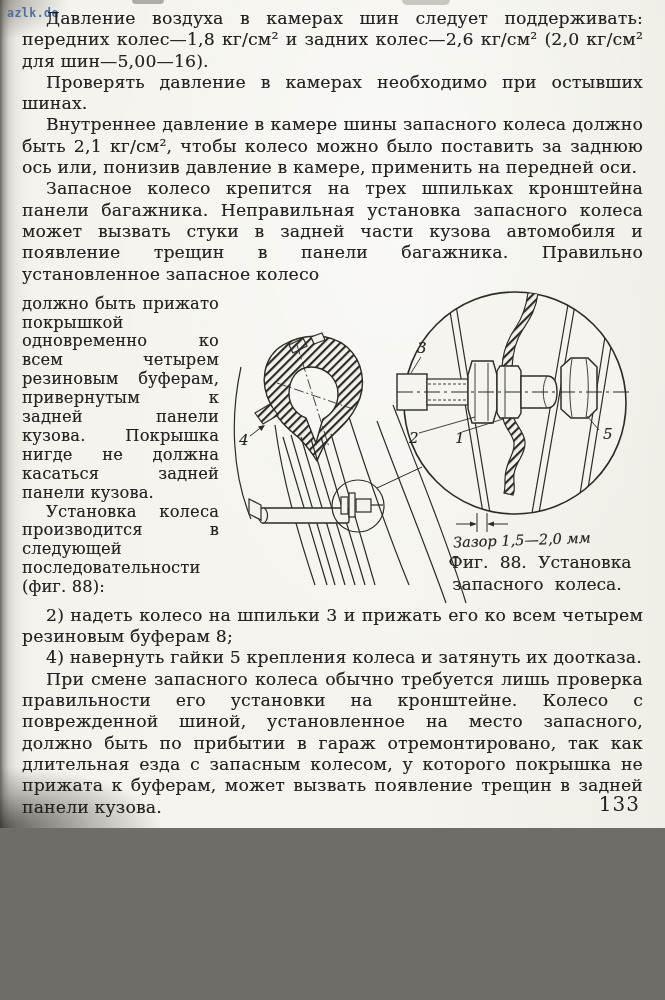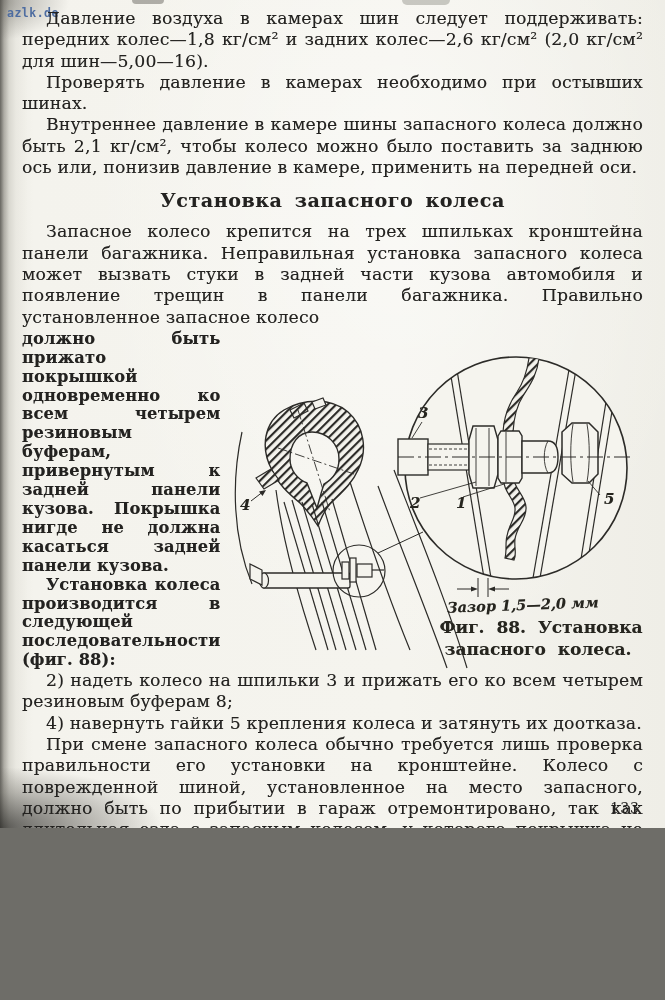--- a/index.html
+++ b/index.html
@@ -19,49 +19,48 @@
   .smudge1{position:absolute;left:132px;top:0;width:32px;height:4px;background:rgba(88,86,80,0.45);border-radius:0 0 4px 4px;}
   .smudge2{position:absolute;left:402px;top:0;width:48px;height:5px;background:rgba(100,98,90,0.32);border-radius:0 0 5px 5px;}
   .watermark{position:absolute;left:7px;top:6px;font-family:"DejaVu Sans Mono",monospace;
     font-size:11.5px;font-weight:bold;color:#4e6da1;letter-spacing:0.5px;}
   .content{position:absolute;left:22px;top:8px;width:621px;
     text-shadow:0.25px 0.25px 0 rgba(35,33,30,0.38);}
   .content p{margin:0;text-align:justify;font-size:17.2px;line-height:21.3px;letter-spacing:0.2px;}
   .ind{text-indent:24px;}
   .heading{text-align:center;font-weight:bold;font-size:19px;margin:11px 0 10px;
     letter-spacing:0.6px;word-spacing:5px;}
-  .figrow{display:flex;align-items:flex-end;margin-top:2px;font-weight:bold;}
+  .figrow{display:flex;align-items:center;margin-top:2px;}
   .coltext{flex:1 1 auto;padding-right:6px;}
   .coltext p{font-size:16.2px;line-height:18.9px;}
   .figwrap{flex:0 0 418px;width:418px;}
   .figwrap svg{display:block;}
   svg text{font-family:"DejaVu Serif",serif;fill:#26251f;}
   svg .lbl{font-style:italic;font-size:15px;}
   svg .cap{font-size:17px;word-spacing:6px;}
   svg .gap{font-style:italic;font-size:14.5px;}
-  .pagenum{position:absolute;right:25px;bottom:12px;font-size:14px;letter-spacing:1px;}
+  .pagenum{position:absolute;right:25px;bottom:12px;font-size:20px;letter-spacing:1px;}
 </style>
 </head>
 <body>
 
 <div class="page">
   <div class="edge-left"></div>
   <div class="corner-tl"></div>
   <div class="corner-bl"></div>
   <div class="smudge1"></div>
   <div class="smudge2"></div>
 
   <div class="watermark">azlk.de</div>
 
   <div class="content">
     <p class="ind">Давление воздуха в камерах шин следует поддерживать: передних колес—1,8 кг/см² и задних колес—2,6 кг/см² (2,0 кг/см² для шин—5,00—16).</p>
     <p class="ind">Проверять давление в камерах необходимо при остывших шинах.</p>
     <p class="ind">Внутреннее давление в камере шины запасного колеса должно быть 2,1 кг/см², чтобы колесо можно было поставить за заднюю ось или, понизив давление в камере, применить на передней оси.</p>
 
-    <div class="heading">Установка запасного колеса</div>
 
     <p class="ind">Запасное колесо крепится на трех шпильках кронштейна панели багажника. Неправильная установка запасного колеса может вызвать стуки в задней части кузова автомобиля и появление трещин в панели багажника. Правильно установленное запасное колесо</p>
 
     <div class="figrow">
       <div class="coltext">
         <p>должно быть прижато покрышкой одновременно ко всем четырем резиновым буферам, привернутым к задней панели кузова. Покрышка нигде не должна касаться задней панели кузова.</p>
         <p class="ind">Установка колеса производится в следующей последовательности (фиг. 88):</p>
       </div>
 
       <div class="figwrap">

